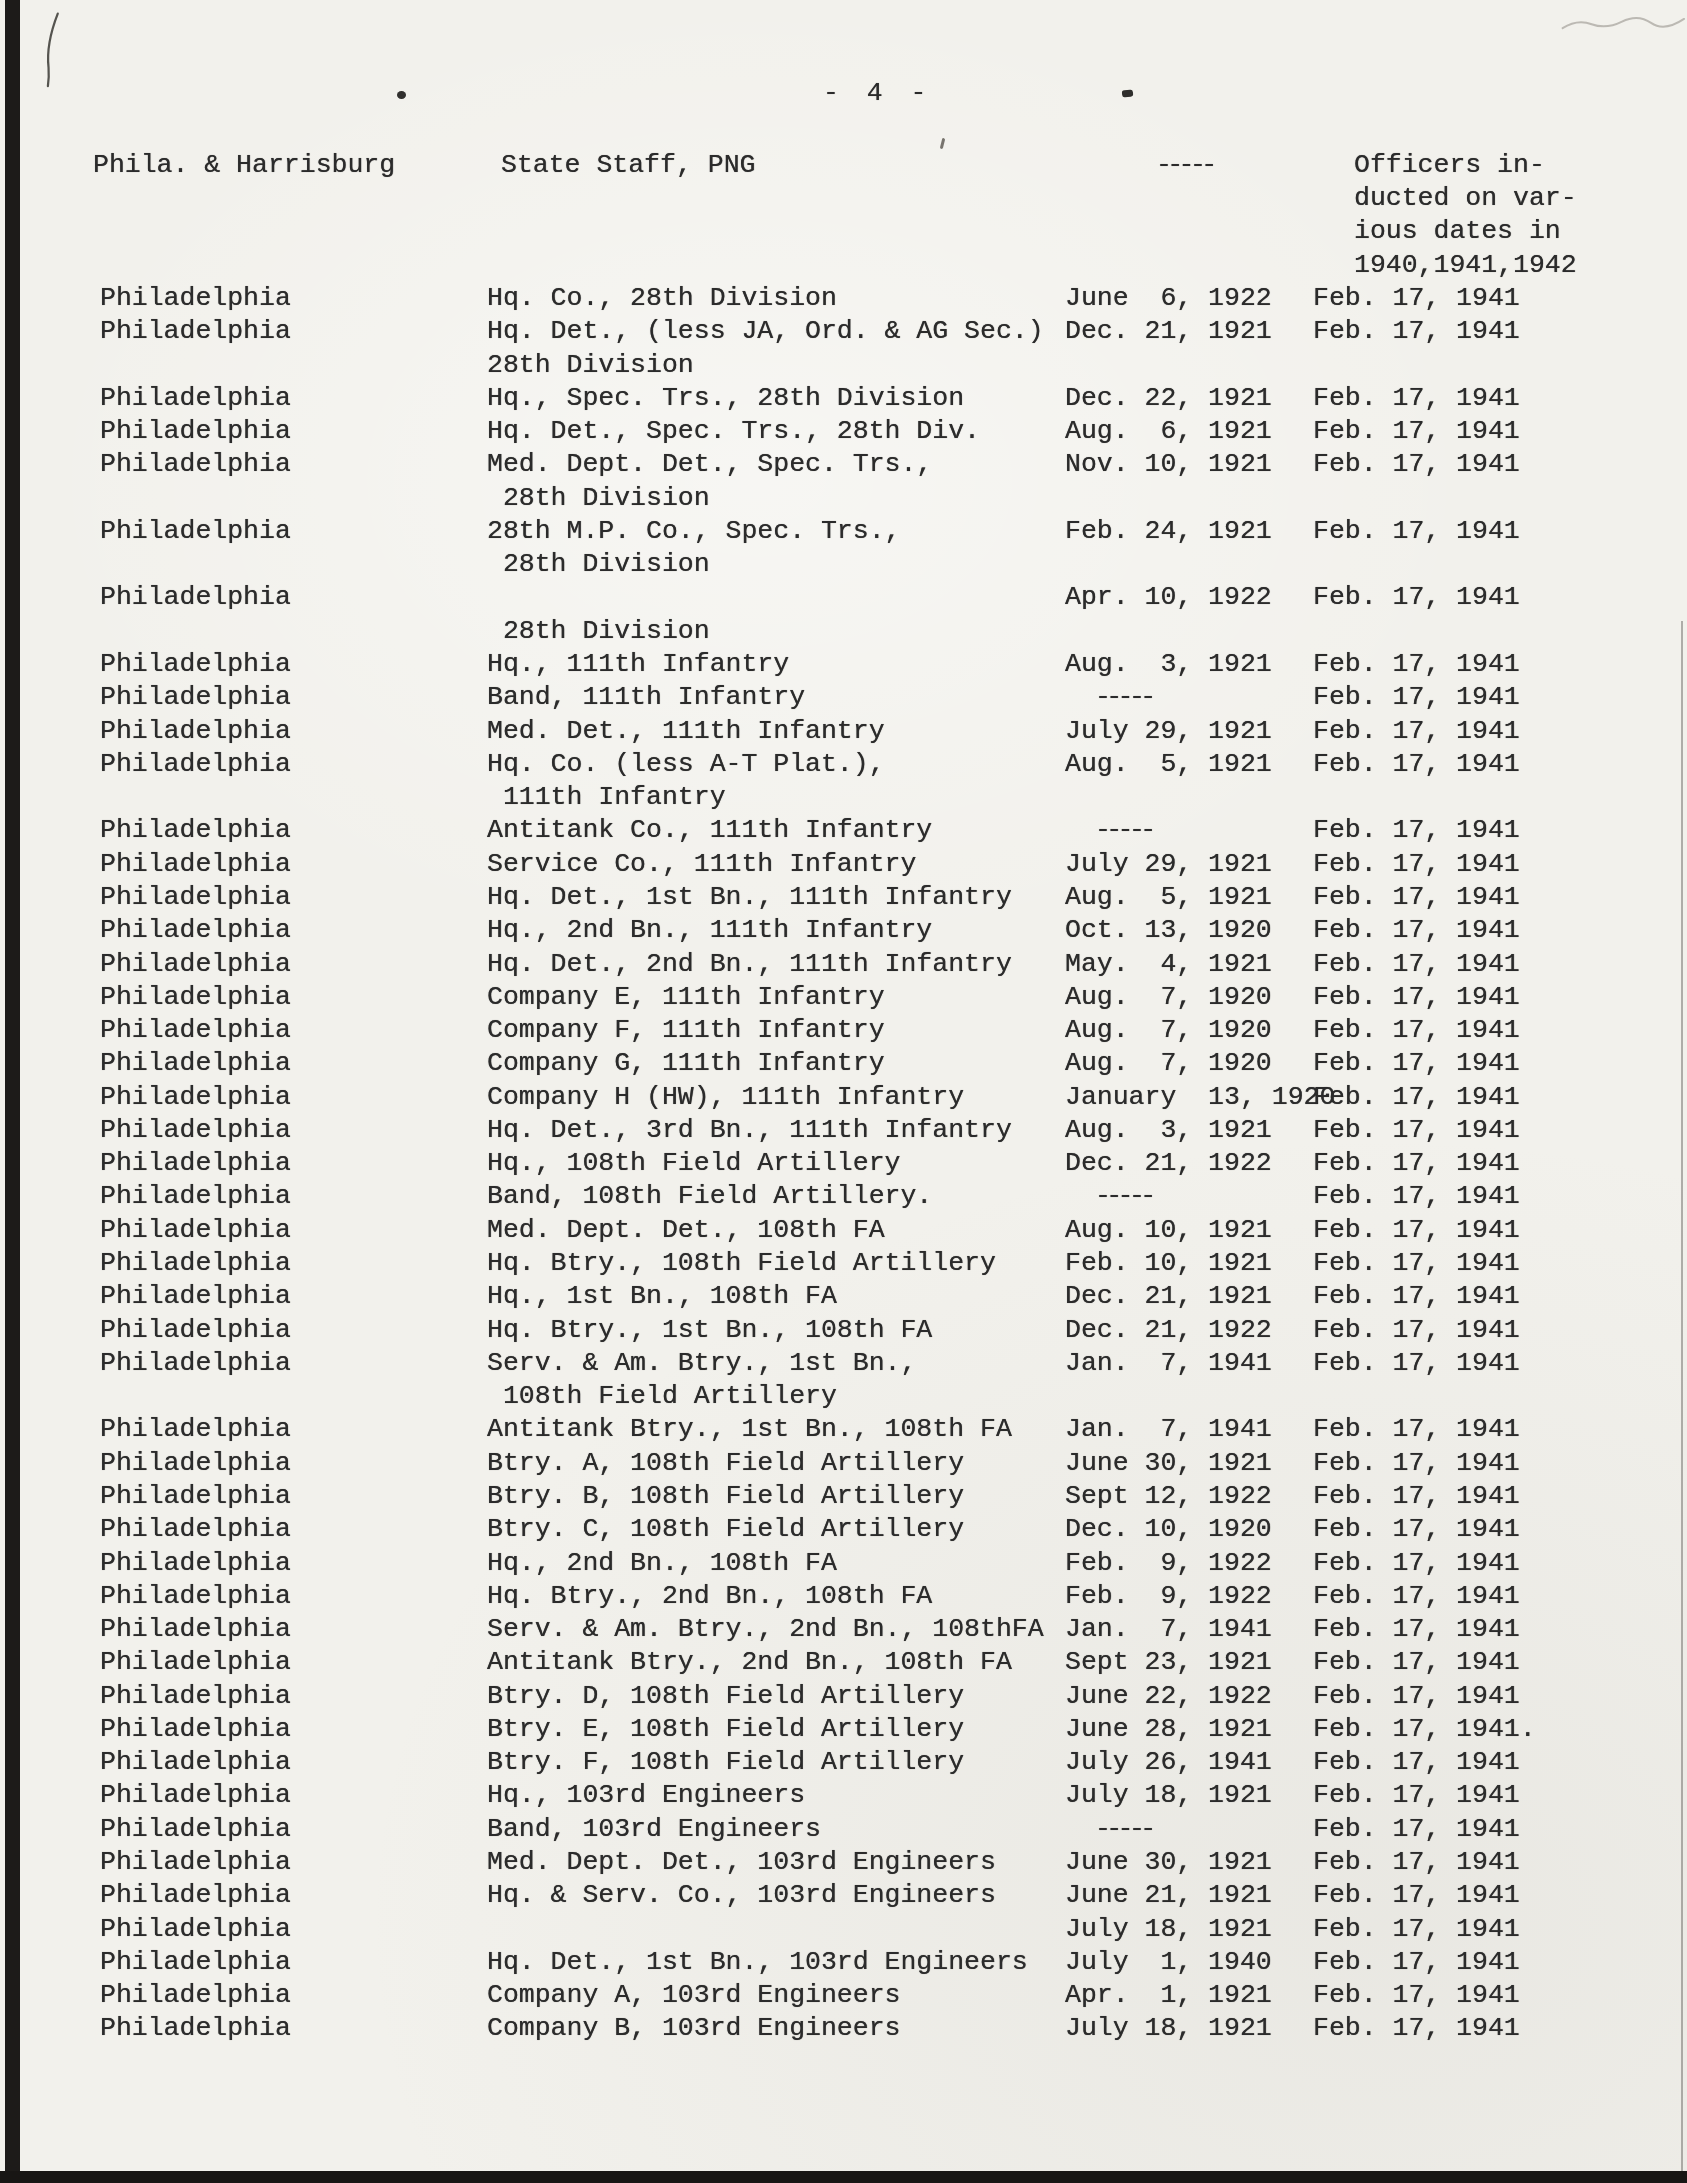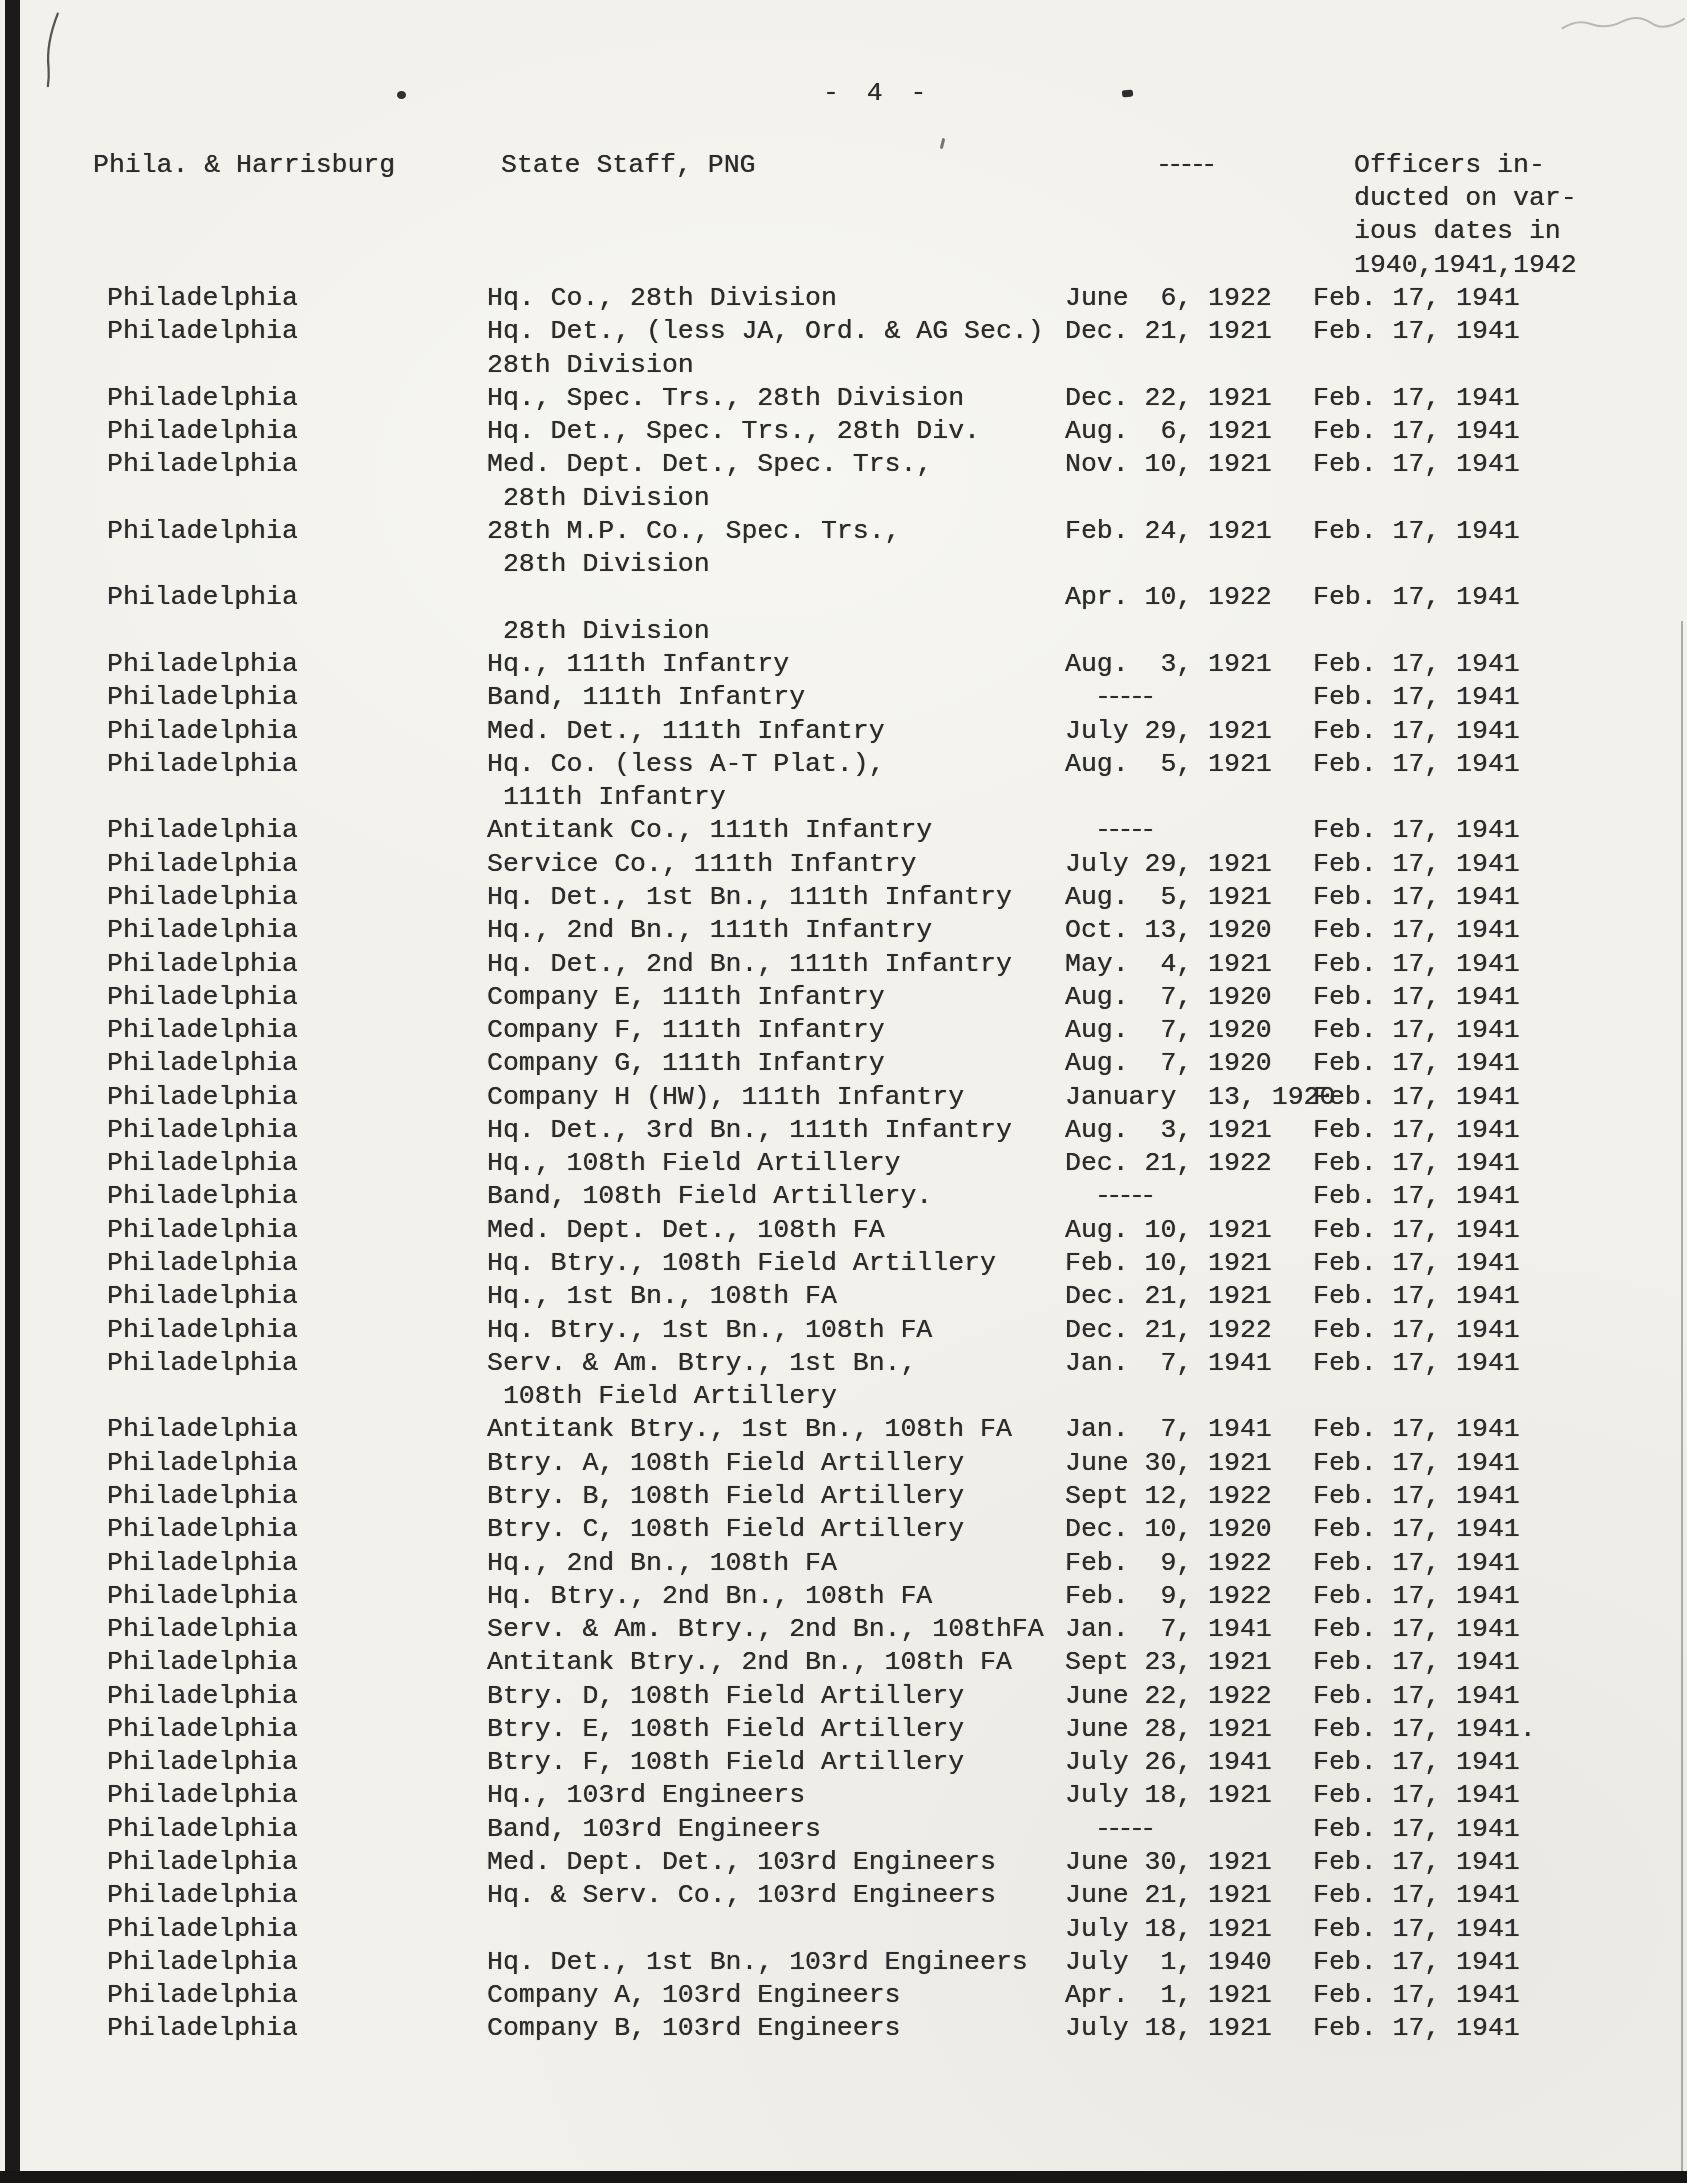--- a/index.html
+++ b/index.html
@@ -15,21 +15,21 @@
       radial-gradient(ellipse 1191px 794px at 45% 22%, rgba(255,255,255,.38), rgba(255,255,255,0) 62%),
       radial-gradient(ellipse 1456px 1125px at 82% 88%, rgba(186,184,176,.16), rgba(0,0,0,0) 70%),
       var(--paper,#f2f1ec);
   }
   .cell{
     position:absolute;
     font-size:26.5px;line-height:33px;white-space:pre;
     text-shadow:0 0 0.7px rgba(43,42,40,.72), 0.4px 0.4px 0 rgba(43,42,40,.22);
   }
   .line{position:absolute;left:0;width:100%;height:34px;}
-  .c-loc{left:107px}
+  .c-loc{left:100px}
   .c-unit{left:487px}
   .c-org{left:1065px}
   .c-ind{left:1313px}
   .h-loc{left:93px}
   .h-unit{left:501px}
   .h-org{left:1156px}
   .h-ind{left:1354px}
   .dashes{letter-spacing:-4.6px}
   .indent-dash{margin-left:30px}
   .page-number{

